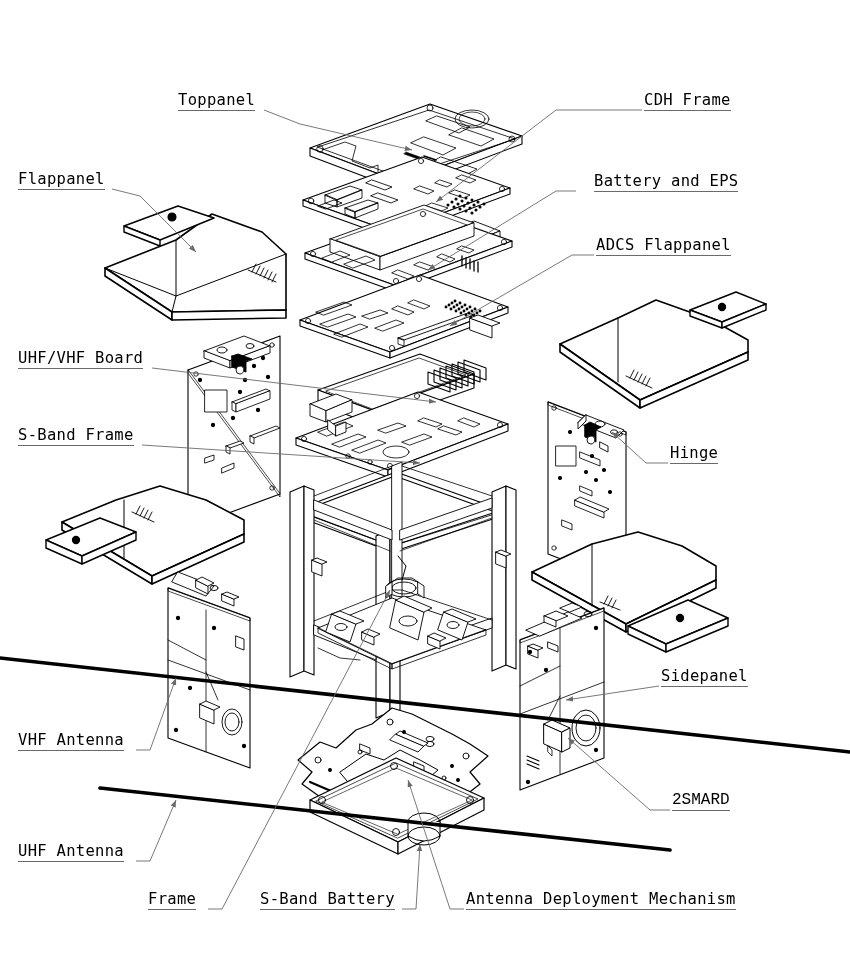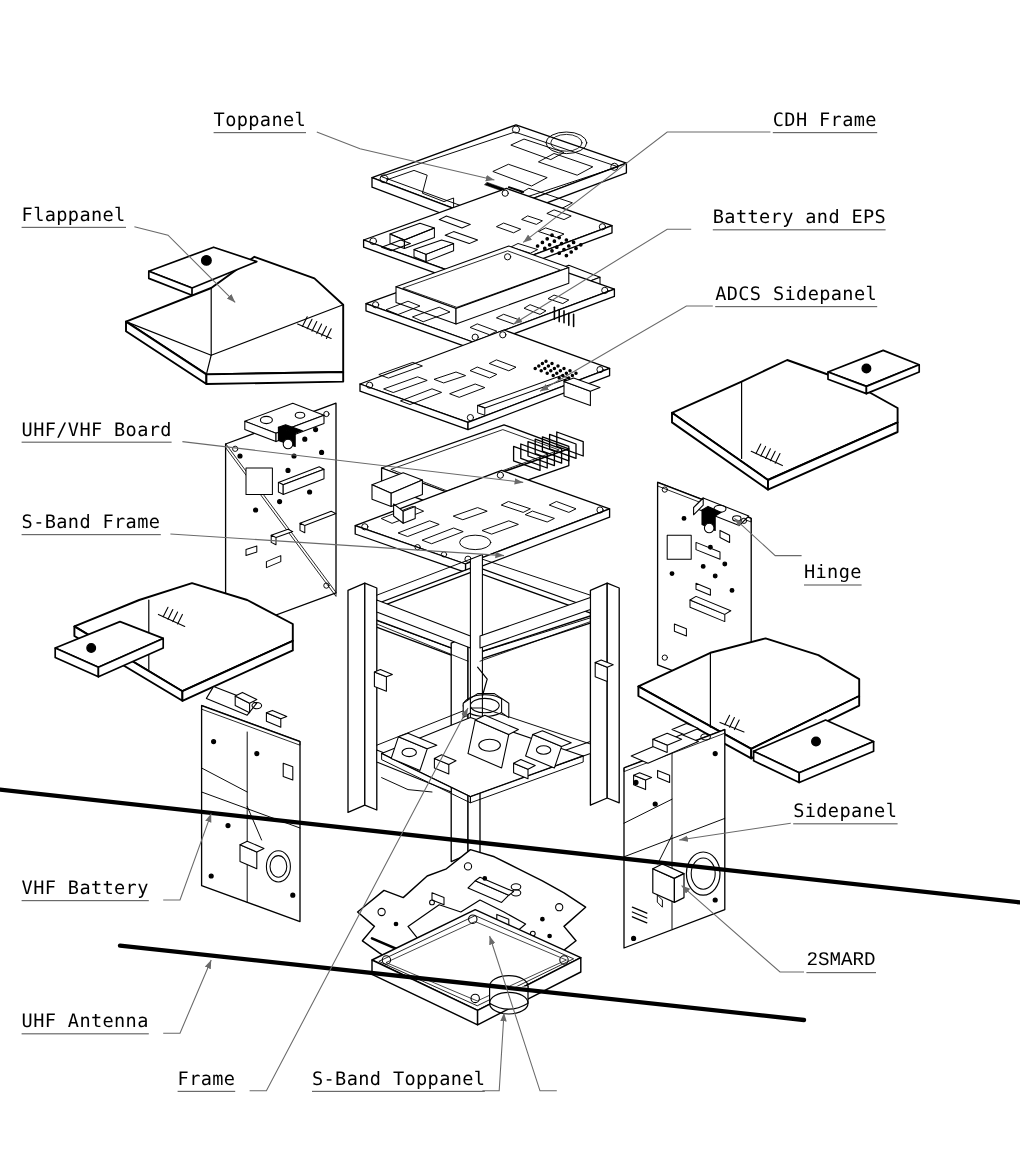--- a/index.html
+++ b/index.html
@@ -672,24 +672,25 @@
     <path d="M208,909 L222,909 L390,590" marker-end="url(#arw)"></path>
     <path d="M402,909 L416,909 L420,844" marker-end="url(#arw)"></path>
     <path d="M464,909 L450,909 L408,780" marker-end="url(#arw)"></path>
   </g>
 </svg>
 
 <div class="lbl" style="left:178px; top:92px;">Toppanel</div>
 <div class="lbl" style="left:644px; top:92px;">CDH Frame</div>
 <div class="lbl" style="left:18px;  top:171px;text-align:right;">Flappanel</div>
 <div class="lbl" style="left:594px; top:173px;">Battery and EPS</div>
-<div class="lbl" style="left:596px; top:237px;">ADCS Sidepanel</div>
+<div class="lbl" style="left:596px; top:237px;">ADCS Flappanel</div>
 <div class="lbl" style="left:18px;  top:350px;">UHF/VHF Board</div>
 <div class="lbl" style="left:18px;  top:427px;">S-Band Frame</div>
-<div class="lbl" style="left:670px; top:445px;margin-top:24px;">Hinge</div>
+<div class="lbl" style="left:670px; top:445px;">Hinge</div>
 <div class="lbl" style="left:661px; top:668px;">Sidepanel</div>
-<div class="lbl" style="left:18px;  top:732px;">VHF Battery</div>
+<div class="lbl" style="left:18px;  top:732px;">VHF Antenna</div>
 <div class="lbl sans" style="left:672px; top:792px;">2SMARD</div>
 <div class="lbl" style="left:18px;  top:843px;">UHF Antenna</div>
 <div class="lbl" style="left:148px; top:891px;">Frame</div>
-<div class="lbl" style="left:260px; top:891px;">S-Band Toppanel</div>
+<div class="lbl" style="left:260px; top:891px;">S-Band Battery</div>
+<div class="lbl" style="left:466px; top:891px;">Antenna Deployment Mechanism</div>
 
 </div>
 
 </body></html>

